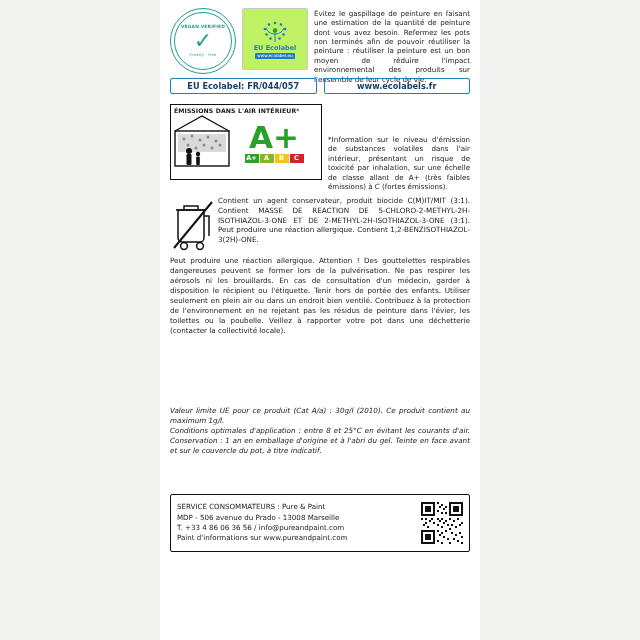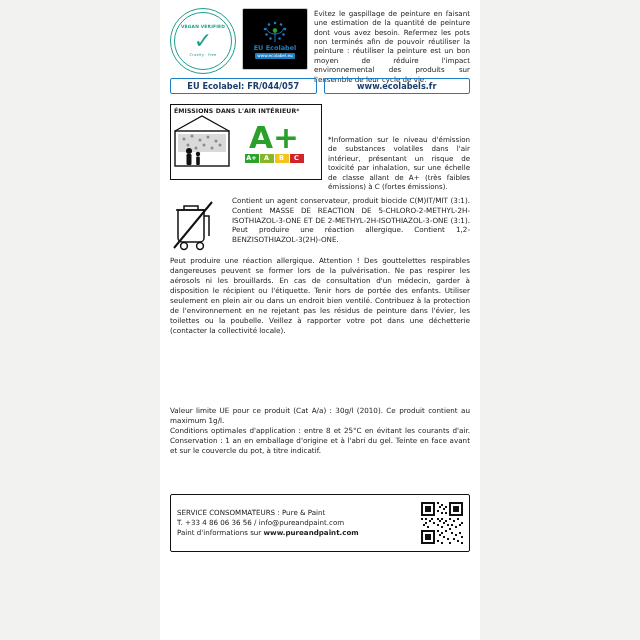--- a/index.html
+++ b/index.html
@@ -28,21 +28,21 @@
   }
   .vegan .v-top{font-size:4.4px;font-weight:bold;letter-spacing:.2px;line-height:1;}
   .vegan .v-check{font-size:22px;line-height:1;margin:1px 0 1px;color:#1d9e8e;}
   .vegan .v-bot{font-size:3.6px;letter-spacing:.2px;line-height:1.2;}
   .vegan .ring{
     position:absolute;inset:3px;border:.8px solid #1d9e8e;border-radius:50%;
   }
   .ecolabel-badge{
     width:62px;height:58px;border:1px solid #c9c9c9;border-radius:2px;
     display:flex;flex-direction:column;align-items:center;justify-content:center;
-    flex:0 0 auto;background:#000000;padding:1px;
+    flex:0 0 auto;background:#bef264;padding:1px;
   }
   .flower{
     width:30px;height:26px;position:relative;
   }
   .flower svg{display:block}
   .ecolabel-badge .eu-text{
     font-size:6.5px;font-weight:bold;color:#1b7ec2;line-height:1.05;text-align:center;
   }
   .ecolabel-badge .eu-sub{
     font-size:4.2px;color:#fff;background:#1b7ec2;border-radius:1px;
@@ -87,40 +87,40 @@
     color:#fff;font-size:6.5px;font-weight:bold;
   }
   
   .asterisk{
     position:absolute;left:168px;top:104px;width:142px;
     font-size:7.1px;line-height:1.33;text-align:justify;margin-top:31px;
   }
   
   .binblock{
     position:absolute;left:10px;top:196px;width:300px;
-    display:flex;gap:18px;
+    display:flex;gap:4px;
   }
   .bin{width:44px;height:56px;flex:0 0 auto;}
   .binpara{
     flex:1 1 auto;font-size:7.2px;line-height:1.36;text-align:justify;
   }
   .para{
     position:absolute;left:10px;width:300px;font-size:7.2px;line-height:1.39;
     text-align:justify;
   }
   .p2{top:256px;}
-  .p3{top:406px;}
+  .p3{top:406px;font-style:italic;}
   
   .footer{
     position:absolute;left:10px;top:494px;width:300px;height:58px;
     border:1px solid #111;border-radius:2px;display:flex;align-items:center;
     padding:8px 6px;box-sizing:border-box;
   }
   .foot-text{flex:1 1 auto;font-size:7.1px;line-height:1.45;}
-  .foot-text b{font-weight:bold;}
+  .foot-text b{font-weight:normal;}
   .qr{
     width:42px;height:42px;flex:0 0 auto;margin-left:6px;
   }
   .qr svg{display:block}
   .edge-l{position:absolute;left:160px;top:0;width:1px;height:640px;background:#e3e3e0;}
   .edge-r{position:absolute;left:479px;top:0;width:1px;height:640px;background:#e3e3e0;}
 </style>
 </head>
 <body>
 
@@ -238,20 +238,21 @@
     <div class="binpara">Contient un agent conservateur, produit biocide C(M)IT/MIT (3:1). Contient MASSE DE REACTION DE 5-CHLORO-2-METHYL-2H-ISOTHIAZOL-3-ONE ET DE 2-METHYL-2H-ISOTHIAZOL-3-ONE (3:1). Peut produire une réaction allergique. Contient 1,2-BENZISOTHIAZOL-3(2H)-ONE.</div>
   </div>
 
   <div class="para p2">Peut produire une réaction allergique. Attention ! Des gouttelettes respirables dangereuses peuvent se former lors de la pulvérisation. Ne pas respirer les aérosols ni les brouillards. En cas de consultation d'un médecin, garder à disposition le récipient ou l'étiquette. Tenir hors de portée des enfants. Utiliser seulement en plein air ou dans un endroit bien ventilé. Contribuez à la protection de l'environnement en ne rejetant pas les résidus de peinture dans l'évier, les toilettes ou la poubelle. Veillez à rapporter votre pot dans une déchetterie (contacter la collectivité locale).</div>
   <div class="para p3" style="white-space:pre-line">Valeur limite UE pour ce produit (Cat A/a) : 30g/l (2010). Ce produit contient au maximum 1g/l.
 Conditions optimales d'application : entre 8 et 25°C en évitant les courants d'air. Conservation : 1 an en emballage d'origine et à l'abri du gel. Teinte en face avant et sur le couvercle du pot, à titre indicatif.</div>
 
   <div class="footer">
     <div class="foot-text">
       <div>SERVICE CONSOMMATEURS : Pure &amp; Paint</div>
+      <div>MDP - 506 avenue du Prado - 13008 Marseille</div>
       <div>T. +33 4 86 06 36 56  /  info@pureandpaint.com</div>
       <div>
         <span>Paint d'informations sur </span><b>www.pureandpaint.com</b>
       </div>
     </div>
     <div class="qr">
       <svg viewBox="0 0 21 21" width="42" height="42" shape-rendering="crispEdges">
         <rect width="21" height="21" fill="#fff"></rect>
         <g fill="#111">
           <rect x="0" y="0" width="7" height="1"></rect>

